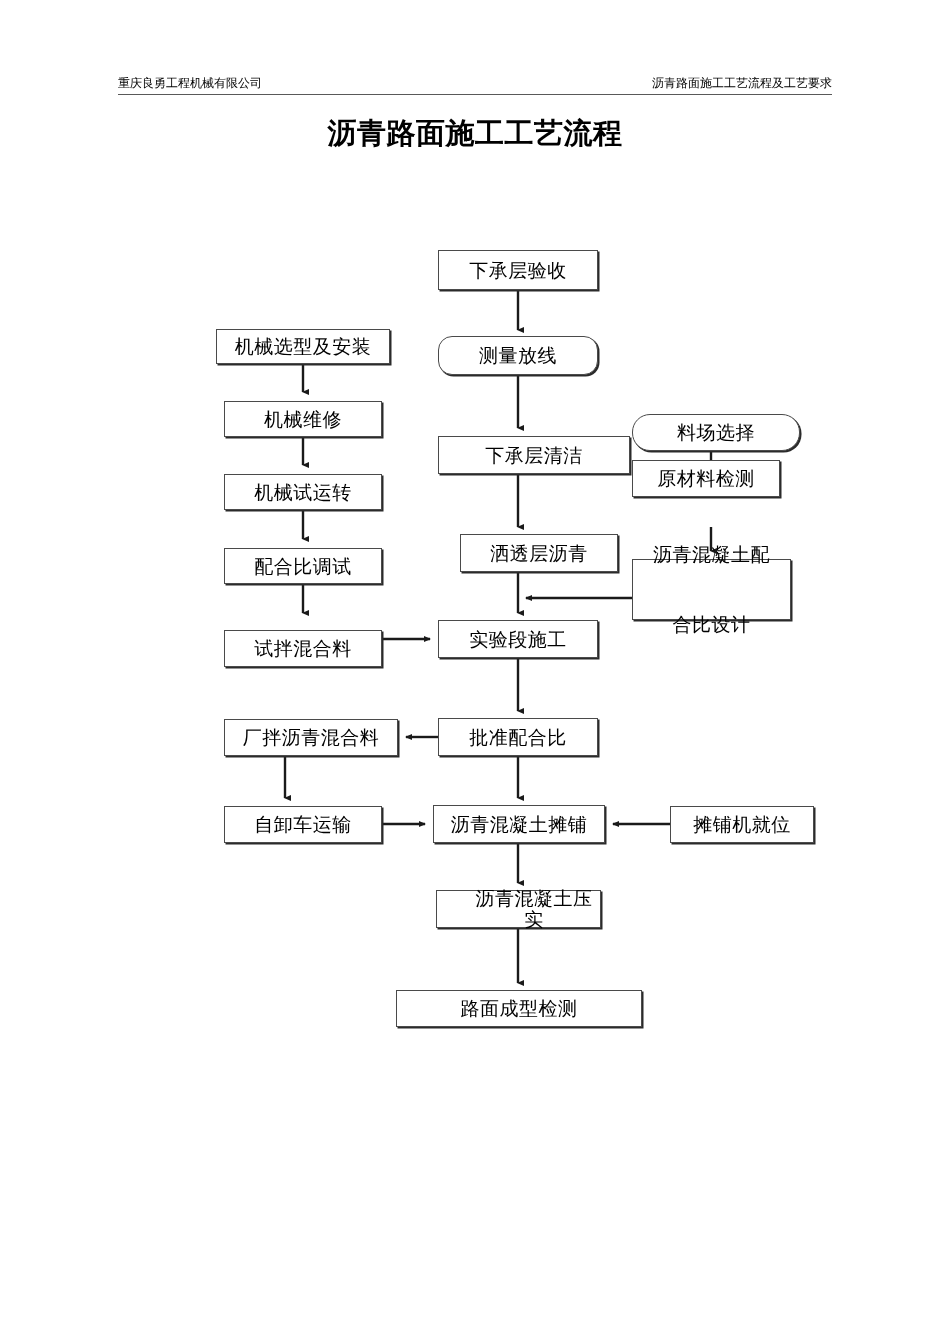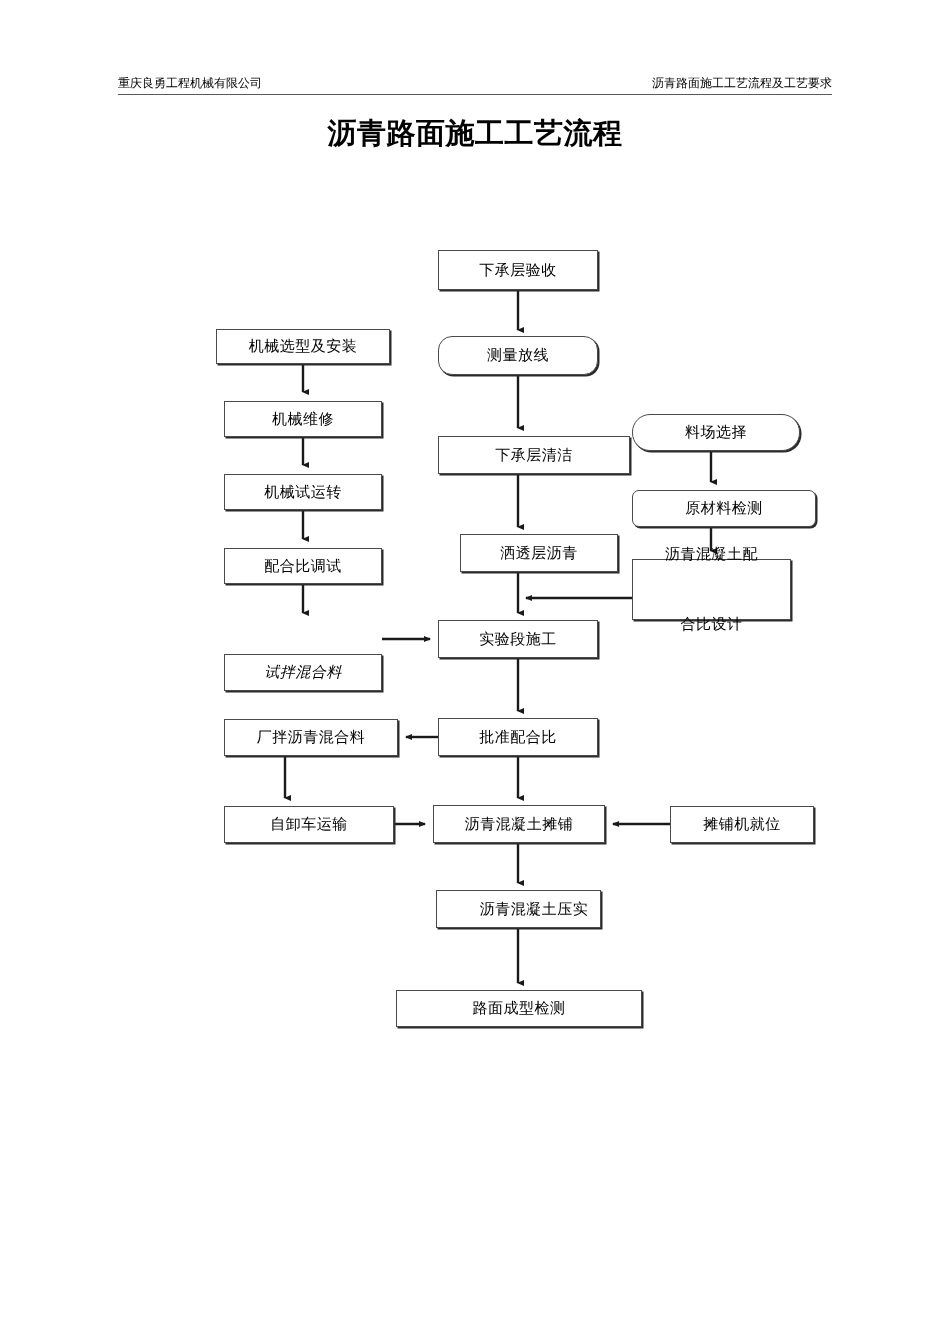--- a/index.html
+++ b/index.html
@@ -69,21 +69,21 @@
   .node {
     position: absolute;
     box-sizing: border-box;
     background: #ffffff;
     border: 1.3px solid #4a4a4a;
     box-shadow: 1.5px 1.5px 0 0 #2b2b2b;
     display: flex;
     align-items: center;
     justify-content: center;
     text-align: center;
-    font-size: 15px;
+    font-size: 19px;
     line-height: 21px;
     letter-spacing: 0.5px;
     z-index: 2;
   }
   .node.two-line {
     line-height: 25px;
     gap: 45px;
   }
 </style>
 </head>
@@ -176,34 +176,34 @@
   </div>
   <div class="node" style="left:224px; top:401px; width:158px; height:36px;">
     <span>机械维修</span>
   </div>
   <div class="node" style="left:224px; top:474px; width:158px; height:36px;">
     <span>机械试运转</span>
   </div>
   <div class="node" style="left:224px; top:548px; width:158px; height:36px;">
     <span>配合比调试</span>
   </div>
-  <div class="node" style="left:224px; top:654px; width:158px; height:37px;font-style:italic;">
+  <div class="node" style="left:224px; top:630px; width:158px; height:37px;">
     <span>试拌混合料</span>
   </div>
   <div class="node" style="left:224px; top:719px; width:174px; height:37px;">
     <span>厂拌沥青混合料</span>
   </div>
-  <div class="node" style="left:224px; top:806px; width:170px; height:37px;">
+  <div class="node" style="left:224px; top:806px; width:158px; height:37px;">
     <span>自卸车运输</span>
   </div>
 
   <div class="node" style="left:632px; top:414px; width:168px; height:37px;border-radius:18px;">
     <span>料场选择</span>
   </div>
-  <div class="node" style="left:632px; top:490px; width:184px; height:37px;border-radius:7px;">
+  <div class="node" style="left:632px; top:460px; width:148px; height:37px;">
     <span>原材料检测</span>
   </div>
   <div class="node two-line" style="left:632px; top:559px; width:159px; height:61px; flex-direction:column;">
     <span>沥青混凝土配</span>
     <span>合比设计</span>
   </div>
   <div class="node" style="left:670px; top:806px; width:144px; height:37px;">
     <span>摊铺机就位</span>
   </div>
 

